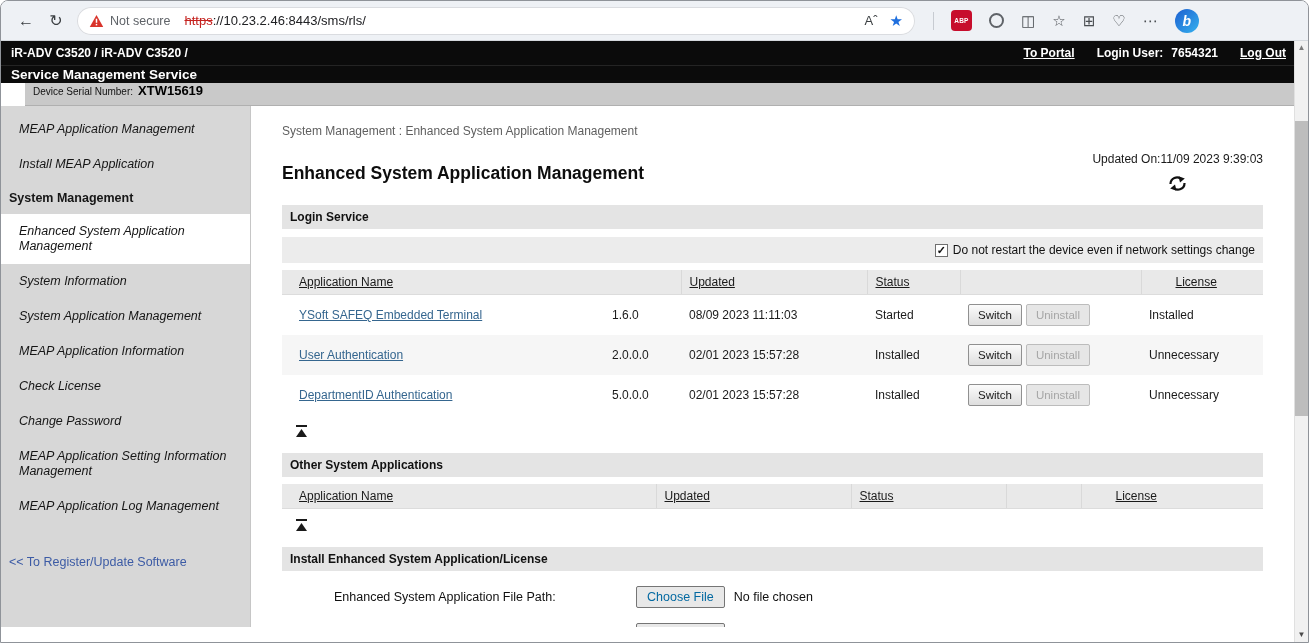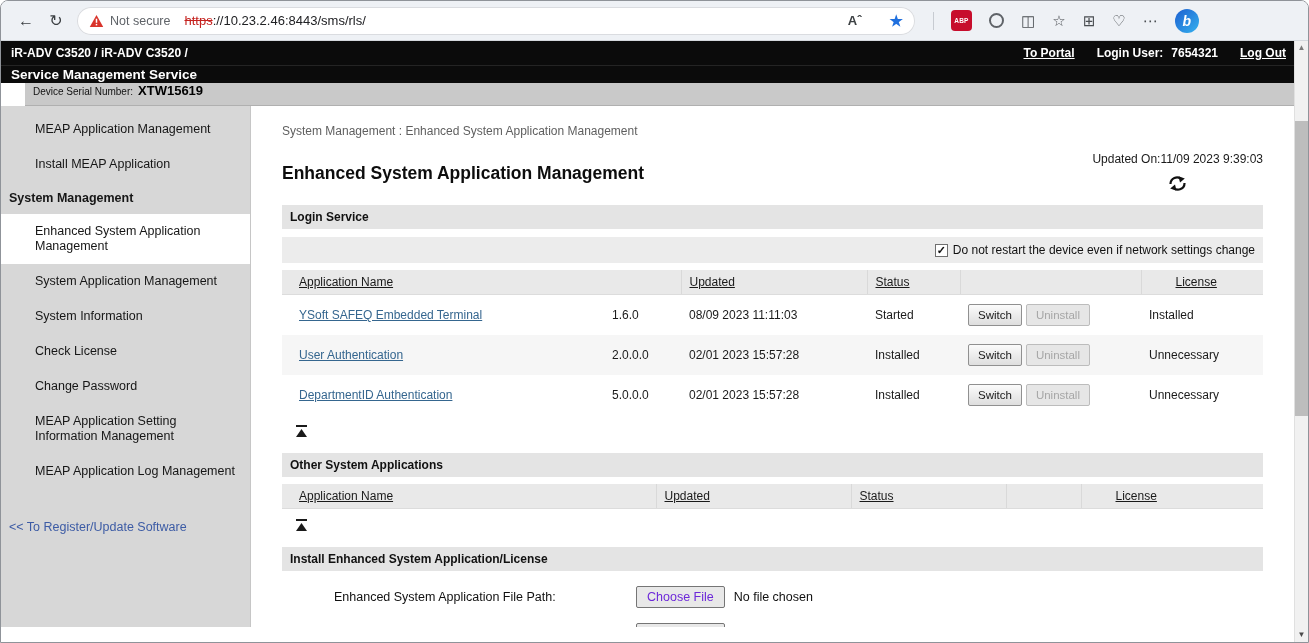--- a/index.html
+++ b/index.html
@@ -8,21 +8,21 @@
   .window { position:relative; width:1309px; height:643px; overflow:hidden; border:1px solid #8f9399; border-radius:8px 8px 0 0; background:#fff; }
 
   
   .chrome { height:40px; background:#eef1f5; border-bottom:1px solid #d4d8dd; display:flex; align-items:center; padding:0 10px; }
   .nav-btn { width:30px; text-align:center; font-size:16px; color:#3c4043; flex:0 0 auto; cursor:pointer; }
   .addressbar { width:838px; height:28px; background:#fff; border-radius:14px; box-shadow: inset 0 0 0 1px #dadce0; display:flex; align-items:center; padding:0 12px; margin:0 6px; font-size:12.5px; flex:0 0 auto; }
   .warn-icon { display:inline-flex; margin-right:6px; }
   .not-secure { color:#5f6368; margin-right:14px; }
   .url { color:#202124; font-size:13px; white-space:nowrap; }
   .scheme { color:#c5221f; text-decoration:line-through; }
-  .addr-right { margin-left:auto; display:flex; align-items:center; gap:28px;font-weight:bold; }
+  .addr-right { margin-left:auto; display:flex; align-items:center; gap:12px; }
   .read-aloud { font-size:13px; color:#3c4043; }
   .star { color:#1f6fde; font-size:15px; }
   .chrome-right { display:flex; align-items:center; gap:17px; margin-left:12px; }
   .vdivider { width:1px; height:18px; background:#c7cbd1; }
   .abp { width:21px; height:21px; border-radius:4px; background:#c70d2c; color:#fff; font-size:6.5px; font-weight:bold; display:flex; align-items:center; justify-content:center; letter-spacing:.2px; }
   .ext-ring { width:15px; height:15px; border:2px solid #5f6368; border-radius:50%; }
   .tool-icon { font-size:15px; color:#4a4e52; }
   .copilot { width:24px; height:24px; border-radius:50%; background:linear-gradient(135deg,#1d5fd0,#35b2ef); color:#fff; font-weight:bold; font-style:italic; font-size:14px; display:flex; align-items:center; justify-content:center; }
 
   
@@ -33,21 +33,21 @@
   .loginuser { display:flex; gap:8px; }
   .bar2 { height:18px; background:#0b0b0b; border-top:1px solid #242424; color:#fff; display:flex; align-items:center; padding:0 10px; font-size:13.5px; font-weight:bold; }
   .serialbar { height:23px; background:#c9c9c9; border-bottom:1px solid #b0b0b0; display:flex; align-items:baseline; padding:0 8px;margin-left:24px; }
   .serial-label { font-size:10px; color:#111; }
   .serial-value { font-size:13px; font-weight:bold; color:#000; margin-left:5px; }
 
   .body-row { display:flex; height:521px; }
 
   
   .sidebar { width:250px; flex:0 0 auto; background:#d7d7d7; border-right:1px solid #c6c6c6; padding-top:6px; font-size:12.5px; color:#161616; }
-  .side-item { padding:10px 14px 10px 34px; line-height:15px; cursor:pointer; }
+  .side-item { padding:10px 14px 10px 18px; line-height:15px; cursor:pointer;font-style:italic; }
   .side-section { font-weight:bold; padding:9px 8px; }
   .side-item.selected { background:#fff; }
   .side-footer { margin-top:22px; padding:9px 8px; color:#3c5ba5; cursor:pointer; }
 
   
   .main { flex:1; background:#fff; padding:16px 33px 0 31px; overflow:hidden; }
   .breadcrumb { font-size:12px; color:#5f5f5f; margin:2px 0 14px; }
   .title-row { display:flex; align-items:center; margin-bottom:10px; }
   .page-title { font-size:17.5px; font-weight:bold; color:#0d0d0d; }
   .updated { margin-left:auto; display:flex; align-items:center; gap:9px; font-size:12px; color:#1a1a1a;flex-direction:column; }
@@ -64,21 +64,21 @@
   a.app-link { color:#35668f; text-decoration:underline; cursor:pointer; }
   .btn-cell { white-space:nowrap; }
   button { font-family:inherit; }
   .sbtn { font-size:11.5px; padding:4px 9px; border:1px solid #909090; background:linear-gradient(#fbfbfb,#dedede); border-radius:2px; color:#1a1a1a; margin-right:4px; cursor:pointer; }
   .sbtn.disabled { color:#a6a6a6; border-color:#bcbcbc; background:#e6e6e6; cursor:default; }
 
   .totop { margin:8px 0 12px 13px; cursor:pointer; width:14px; }
 
   .form-row { display:flex; align-items:center; margin-left:52px; margin-top:15px; font-size:12.5px; color:#111; }
   .form-label { width:302px; flex:0 0 auto; }
-  .file-btn { font-size:12.5px; padding:3px 10px; border:1px solid #757575; background:#e8e8e8; border-radius:2px; color:#6d28d9; cursor:pointer; }
+  .file-btn { font-size:12.5px; padding:3px 10px; border:1px solid #757575; background:#e8e8e8; border-radius:2px; color:#0369a1; cursor:pointer; }
   .file-text { margin-left:9px; }
 
   
   .scrollbar { position:absolute; top:40px; right:0; bottom:0; width:14px; background:#f1f1f1; border-left:1px solid #e0e0e0; }
   .scroll-up { height:14px; text-align:center; font-size:8px; color:#7a7a7a; line-height:14px; cursor:pointer; }
   .scroll-thumb { position:absolute; top:80px; left:0; right:0; height:295px; background:#bdbdbd; cursor:grab; }
   .scroll-down { position:absolute; bottom:0; width:100%; height:14px; text-align:center; font-size:8px; color:#4a4a4a; line-height:14px; cursor:pointer; }
 </style>
 </head>
 <body>
@@ -139,22 +139,23 @@
       <span class="serial-value">XTW15619</span>
     </div>
 
     <div class="body-row">
 
       <div class="sidebar">
         <div class="side-item">MEAP Application Management</div>
         <div class="side-item">Install MEAP Application</div>
         <div class="side-section">System Management</div>
         <div class="side-item selected">Enhanced System Application Management</div>
+        <div class="side-item">System Information</div>
         <div class="side-item">System Application Management</div>
-        <div class="side-item">System Information</div>
+        <div class="side-item">MEAP Application Information</div>
         <div class="side-item">Check License</div>
         <div class="side-item">Change Password</div>
         <div class="side-item">MEAP Application Setting Information Management</div>
         <div class="side-item">MEAP Application Log Management</div>
         <div class="side-footer">&lt;&lt; To Register/Update Software</div>
       </div>
 
       <div class="main">
         <div class="breadcrumb">System Management : Enhanced System Application Management</div>
 

